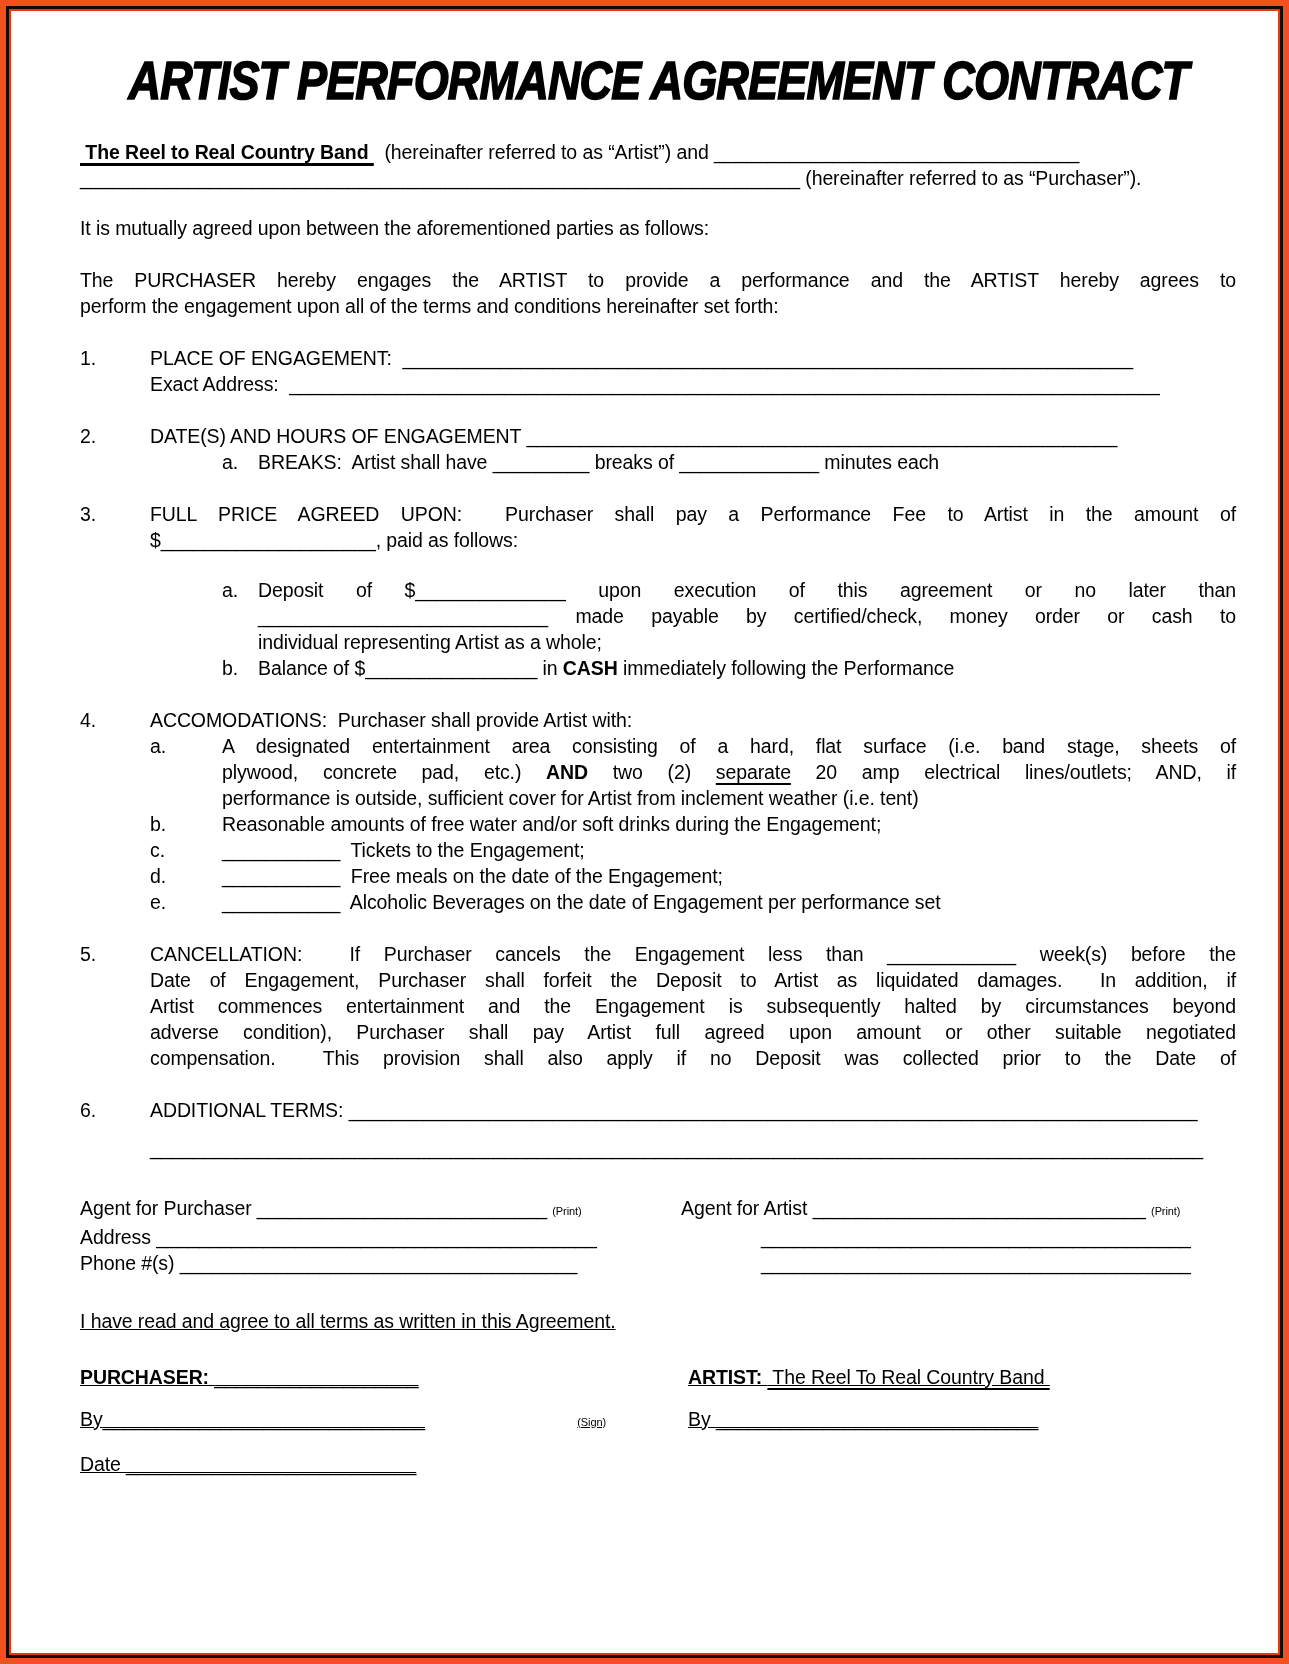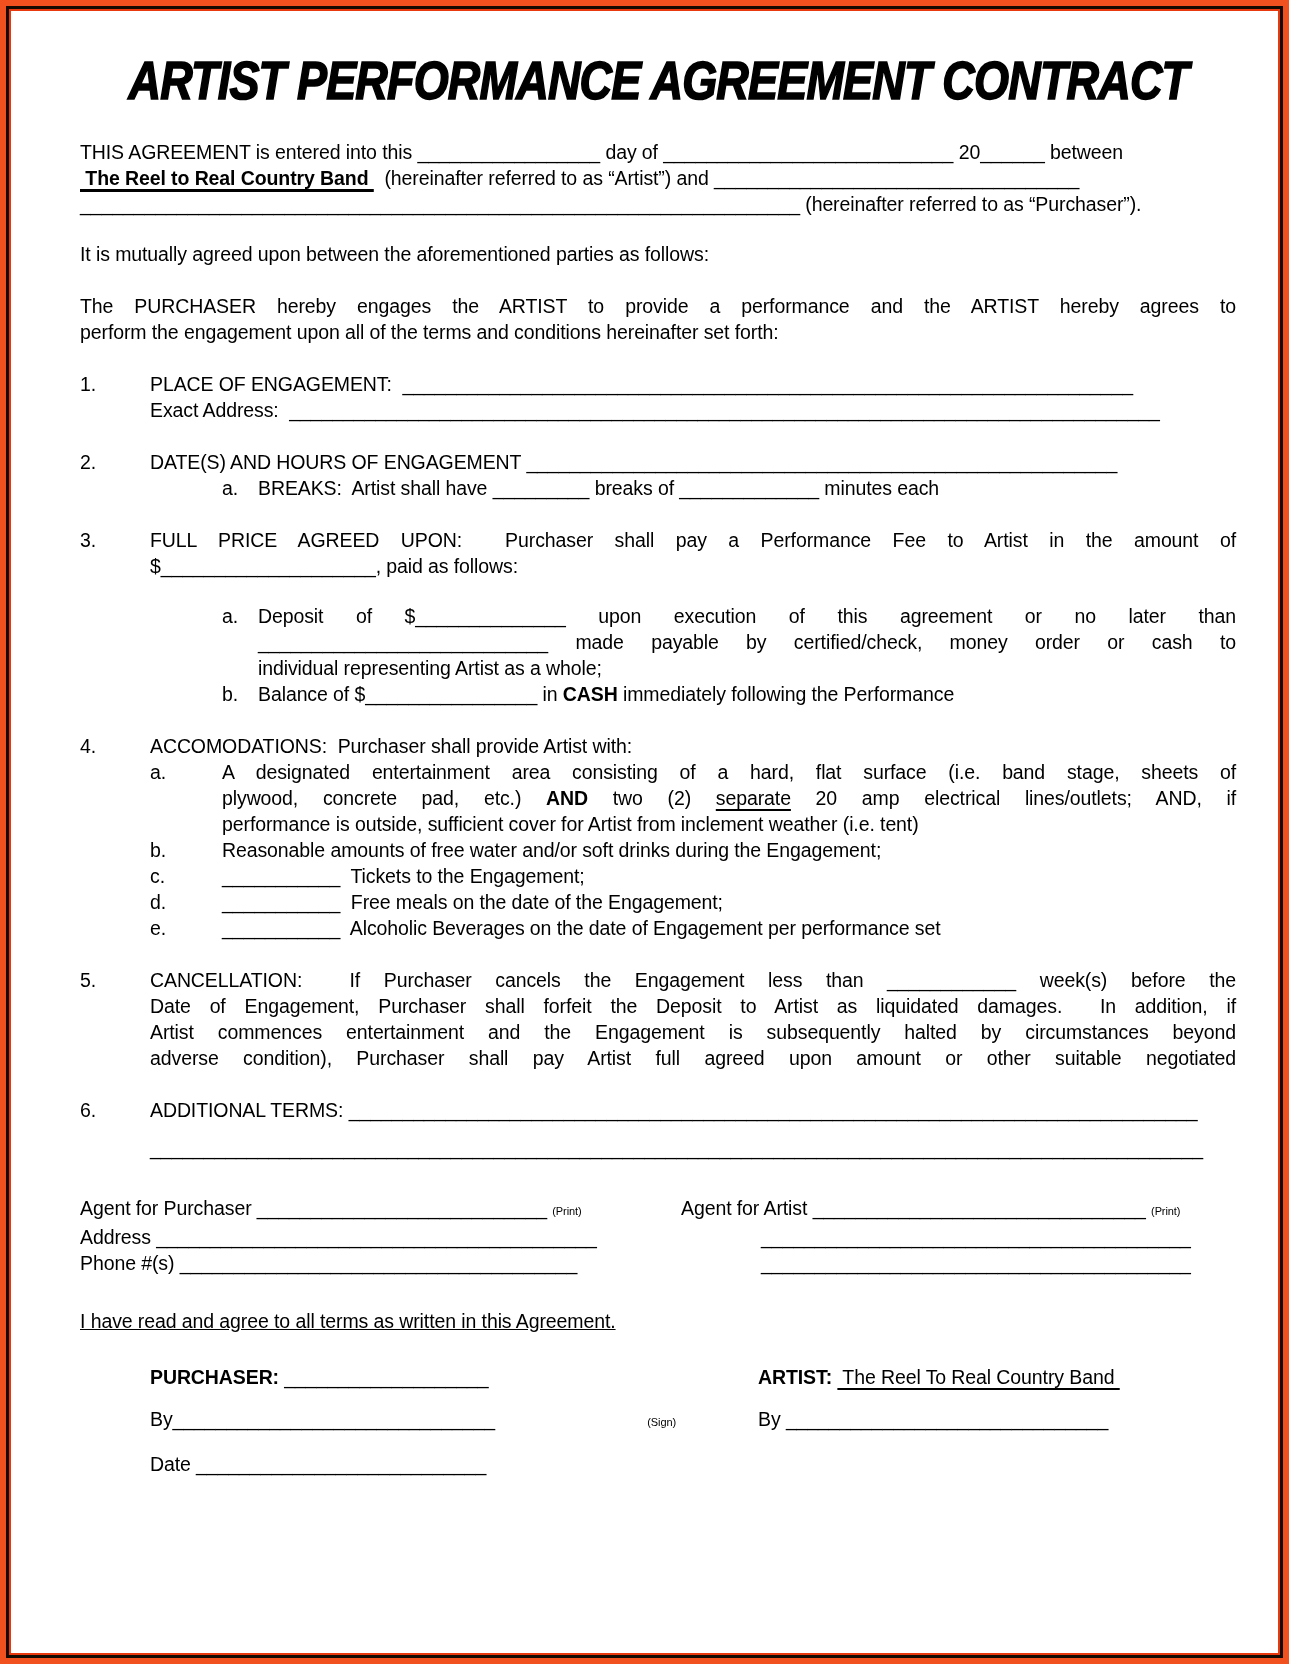--- a/index.html
+++ b/index.html
@@ -38,38 +38,37 @@
   .sub.mt{margin-top:24px;}
   .sub.s1{margin-left:72px;}
   .sub.s1 .ltr{width:36px; flex:none;}
   .sub.s2 .ltr{width:72px; flex:none;}
   .sbody{flex:1; min-width:0;}
   .agents{display:flex; margin-top:34px;}
   .acol{width:570px; flex:none;}
   .acol.r{flex:1; margin-left:31px;}
   .acol .line.ml80{margin-left:80px;}
   .ack{margin-top:32px;text-decoration:underline;}
-  .sig{display:flex; margin-top:30px; margin-left:70px;}
+  .sig{display:flex; margin-top:30px; text-decoration:underline;}
   .scol{width:540px; flex:none;}
   .scol.r{margin-left:68px; flex:1;}
   .scol .line{margin-bottom:16px;}
 </style>
 </head>
 <body>
 
 <div class="page">
   <div class="frame-mid">
     <div class="frame-in bodytext">
 
       <div class="title-wrap">
         <h1 class="title">ARTIST PERFORMANCE AGREEMENT CONTRACT</h1>
       </div>
 
       <div class="opening">
-          <div class="line"><span class="seg">THIS AGREEMENT is entered into this </span><span class="seg">_________________</span><span class="seg"> day of </span><span class="seg">___________________________</span><span class="seg"> 20</span><span class="seg">______</span><span class="seg"> between</span></div>
           <div class="line"><span class="seg b u"> The Reel to Real Country Band </span><span class="seg">  (hereinafter referred to as “Artist”) and </span><span class="seg">__________________________________</span></div>
           <div class="line"><span class="seg">___________________________________________________________________</span><span class="seg"> (hereinafter referred to as “Purchaser”).</span></div>
         </div>
 
       <div class="mutual line">It is mutually agreed upon between the aforementioned parties as follows:</div>
 
       <div class="engagement">
           <div class="line j"><span class="seg">The PURCHASER hereby engages the ARTIST to provide a performance and the ARTIST hereby agrees to</span></div>
           <div class="line"><span class="seg">perform the engagement upon all of the terms and conditions hereinafter set forth:</span></div>
         </div>
@@ -153,20 +152,21 @@
               </div>
             </div>
           </div>
           <div class="item">
             <div class="num">5.</div>
             <div class="ibody">
               <div class="line j"><span class="seg">CANCELLATION:  If Purchaser cancels the Engagement less than </span><span class="seg">____________</span><span class="seg"> week(s) before the</span></div>
               <div class="line j"><span class="seg">Date of Engagement, Purchaser shall forfeit the Deposit to Artist as liquidated damages.  In addition, if</span></div>
               <div class="line j"><span class="seg">Artist commences entertainment and the Engagement is subsequently halted by circumstances beyond</span></div>
               <div class="line j"><span class="seg">adverse condition), Purchaser shall pay Artist full agreed upon amount or other suitable negotiated</span></div>
+              <div class="line j"><span class="seg">compensation.  This provision shall also apply if no Deposit was collected prior to the Date of</span></div>
             </div>
           </div>
           <div class="item">
             <div class="num">6.</div>
             <div class="ibody">
               <div class="line"><span class="seg">ADDITIONAL TERMS: </span><span class="seg">_______________________________________________________________________________</span></div>
               <div class="line mt8"><span class="seg">__________________________________________________________________________________________________</span></div>
             </div>
           </div>
         </div>

